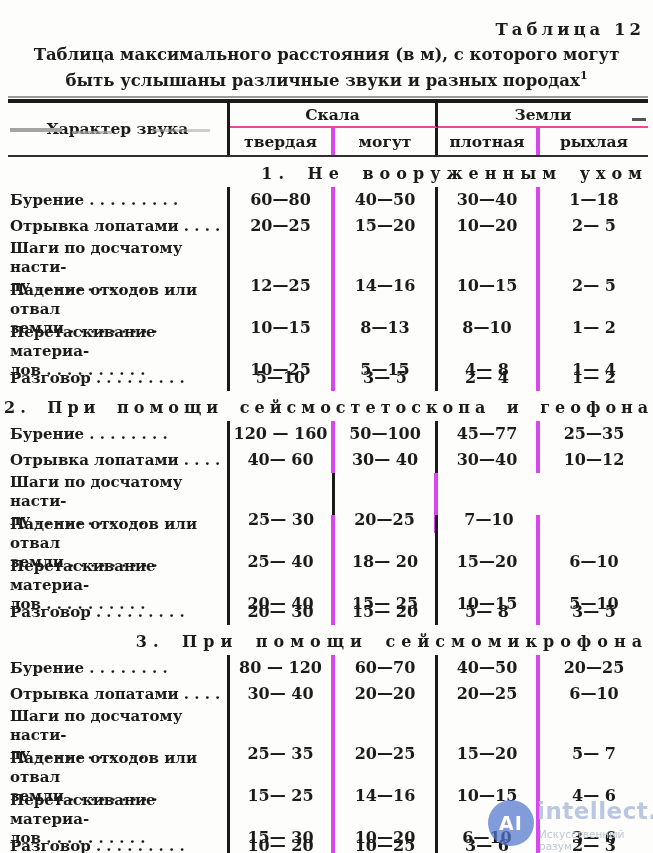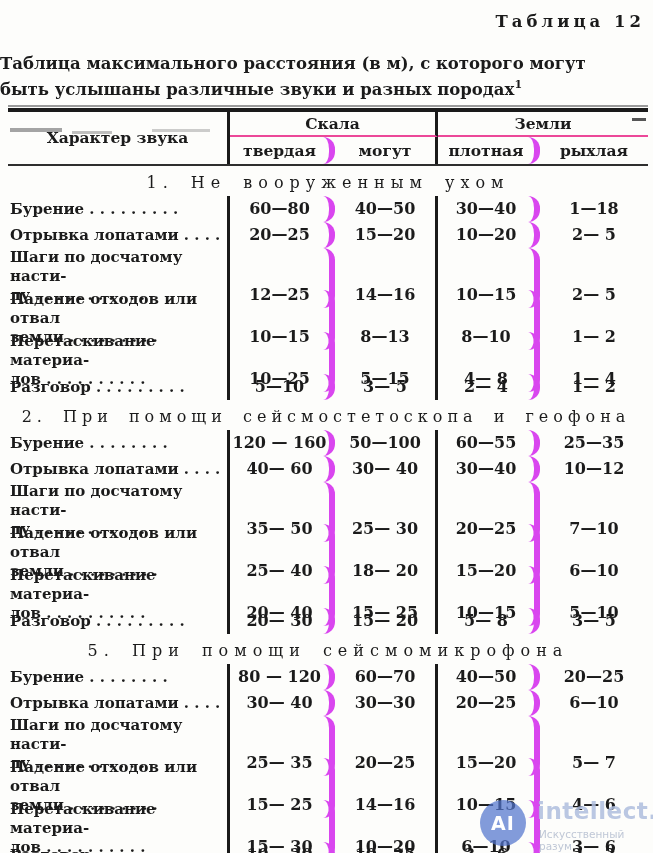--- a/index.html
+++ b/index.html
@@ -7,52 +7,53 @@
     position:relative;
     width:653px;height:853px;
     margin:0 auto;
     background:#fdfdfb;
     overflow:hidden;
     font-family:"DejaVu Serif", serif;
     color:#1b1b1b;
   }
   
   .corner-label{
-    padding:12px 8px 0 0;
+    padding:20px 8px 0 0;
     text-align:right;
     font-size:16.5px;font-weight:bold;letter-spacing:4px;
   }
   
   .doc-title{
-    margin-top:22px;
+    margin-top:5px;
+    text-align:center;
     font-size:16.5px;font-weight:bold;line-height:21px;
   }
   .doc-title sup{font-size:11px;}
   
   .tbl{margin:8px 0 0 8px;width:640px;}
   .grid5{display:grid;grid-template-columns:222px 105px 103px 102px 108px;}
   
   .thead{
     position:relative;
     border-top:4px solid #1a1a1a;
     border-bottom:2px solid #2e2e2e;
     grid-template-rows:25px 27px;
   }
   .thead::before{content:"";position:absolute;top:-7px;left:0;right:0;height:2px;background:#9a9a9a;}
   .th{display:flex;align-items:center;justify-content:center;font-size:15.5px;font-weight:bold;}
   .th-sound{grid-row:1/3;grid-column:1;}
   .th-group{border-bottom:2px solid #ec4899;}
   .th-skala{grid-column:2/4;grid-row:1;}
   .th-zemli{grid-column:4/6;grid-row:1;}
   .bR3{border-right:3px solid #1a1a1a;}
-  .bR2{border-right:6px solid #d946ef;border-radius:12px;}
+  .bR2{border-right:4px solid #d946ef;}
   
   .sec-heading{
-    text-align:center;
-    font-size:16px;font-weight:normal;
+    text-align:right;
+    font-size:16px;font-weight:bold;
     letter-spacing:6px;word-spacing:6px;white-space:nowrap;
     margin:7px 0 4px 0;
   }
   .sec-heading.wide{letter-spacing:5px;margin-left:-4px;}
   
   .row{height:26px;}
   .row.tall{height:42px;}
   .cell{display:flex;}
   .lbl{
     align-items:flex-end;
@@ -66,21 +67,21 @@
     padding-bottom:4px;
     white-space:pre;
   }
   
   .footnote-rule{margin:9px 0 0 24px;width:128px;border-top:2px solid #222;}
   
   .artifact{position:absolute;background:#a4a4a4;}
   
   .watermark{position:absolute;left:480px;top:795px;width:173px;height:56px;font-family:"DejaVu Sans",sans-serif;}
   .wm-circle{
-    position:absolute;left:0;top:5px;width:46px;height:46px;border-radius:50%;
+    position:absolute;left:8px;top:5px;width:46px;height:46px;border-radius:50%;
     background:rgba(82,116,205,0.72);
     color:#ffffff;display:flex;align-items:center;justify-content:center;
     font-size:19px;font-weight:bold;letter-spacing:1px;
   }
   .wm-brand{
     position:absolute;left:57px;top:3px;
     font-size:23px;font-weight:bold;color:#afbede;opacity:0.85;letter-spacing:0.5px;
   }
   .wm-tagline{
     position:absolute;left:59px;top:33px;
@@ -159,34 +160,33 @@
           <div class="cell val">1— 2</div>
         </div>
     </div>
 
     <div>
       <div class="sec-heading wide">2. При помощи сейсмостетоскопа и геофона</div>
       <div class="row grid5">
           <div class="cell lbl bR3">Бурение . . . . . . . .</div>
           <div class="cell val bR2">120 — 160</div>
           <div class="cell val bR3">50—100</div>
-          <div class="cell val bR2">60—55</div>
+          <div class="cell val bR2">45—77</div>
           <div class="cell val">25—35</div>
         </div>
       <div class="row grid5">
           <div class="cell lbl bR3">Отрывка лопатами . . . .</div>
           <div class="cell val bR2">40— 60</div>
           <div class="cell val bR3">30— 40</div>
           <div class="cell val bR2">30—40</div>
           <div class="cell val">10—12</div>
         </div>
       <div class="row tall grid5">
           <div class="cell lbl bR3">Шаги по досчатому насти-
 лу . . . . . . . . . . .</div>
-          <div class="cell val bR2">35— 50</div>
           <div class="cell val bR3">25— 30</div>
           <div class="cell val bR2">20—25</div>
           <div class="cell val">7—10</div>
         </div>
       <div class="row tall grid5">
           <div class="cell lbl bR3">Падение отходов или отвал
 земли . . . . . . . . .</div>
           <div class="cell val bR2">25— 40</div>
           <div class="cell val bR3">18— 20</div>
           <div class="cell val bR2">15—20</div>
@@ -203,32 +203,32 @@
       <div class="row grid5">
           <div class="cell lbl bR3">Разговор . . . . . . . . .</div>
           <div class="cell val bR2">20— 30</div>
           <div class="cell val bR3">15— 20</div>
           <div class="cell val bR2">5— 8</div>
           <div class="cell val">3— 5</div>
         </div>
     </div>
 
     <div>
-      <div class="sec-heading">5. При помощи сейсмомикрофона</div>
+      <div class="sec-heading">3. При помощи сейсмомикрофона</div>
       <div class="row grid5">
           <div class="cell lbl bR3">Бурение . . . . . . . .</div>
           <div class="cell val bR2">80 — 120</div>
           <div class="cell val bR3">60—70</div>
           <div class="cell val bR2">40—50</div>
           <div class="cell val">20—25</div>
         </div>
       <div class="row grid5">
           <div class="cell lbl bR3">Отрывка лопатами . . . .</div>
           <div class="cell val bR2">30— 40</div>
-          <div class="cell val bR3">30—30</div>
+          <div class="cell val bR3">20—20</div>
           <div class="cell val bR2">20—25</div>
           <div class="cell val">6—10</div>
         </div>
       <div class="row tall grid5">
           <div class="cell lbl bR3">Шаги по досчатому насти-
 лу . . . . . . . . . . .</div>
           <div class="cell val bR2">25— 35</div>
           <div class="cell val bR3">20—25</div>
           <div class="cell val bR2">15—20</div>
           <div class="cell val">5— 7</div>

